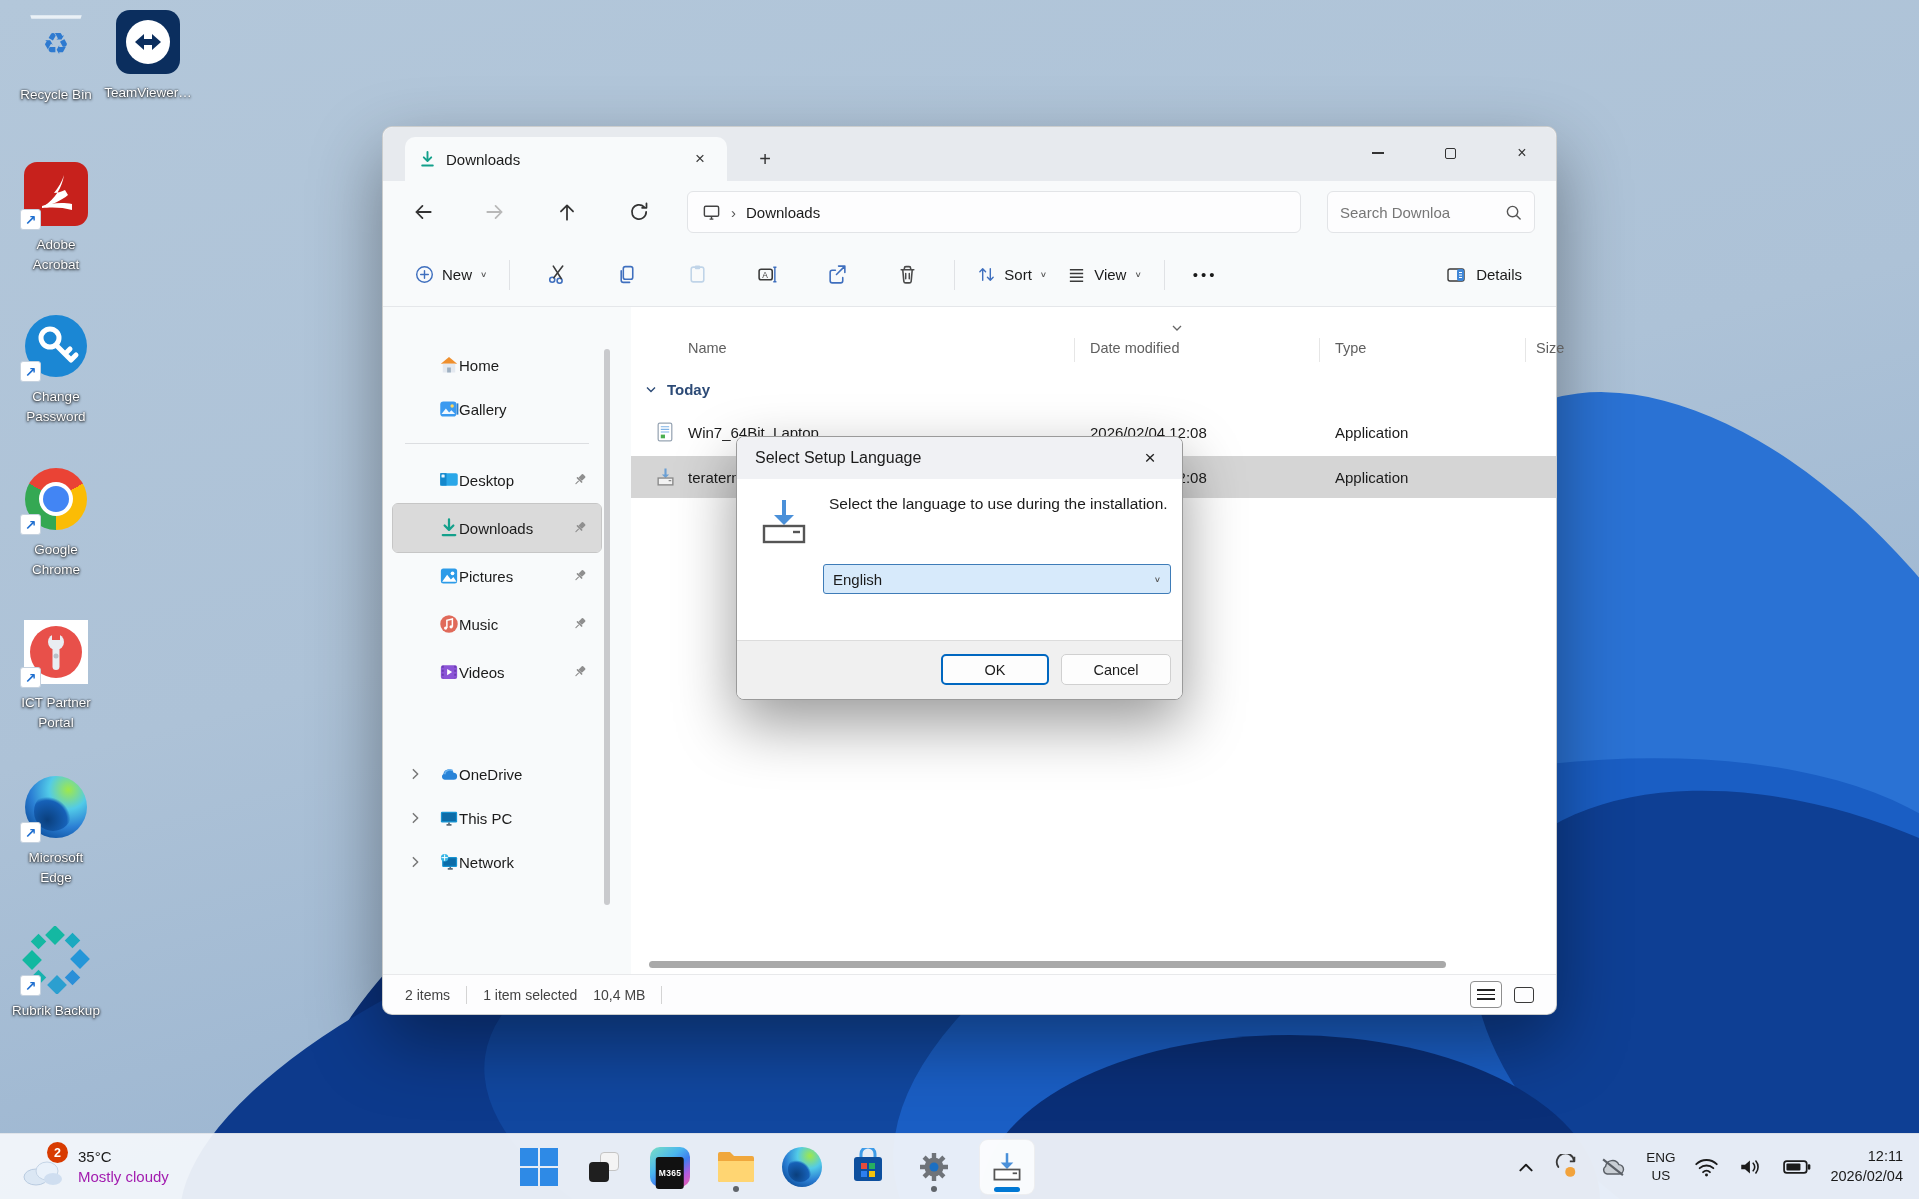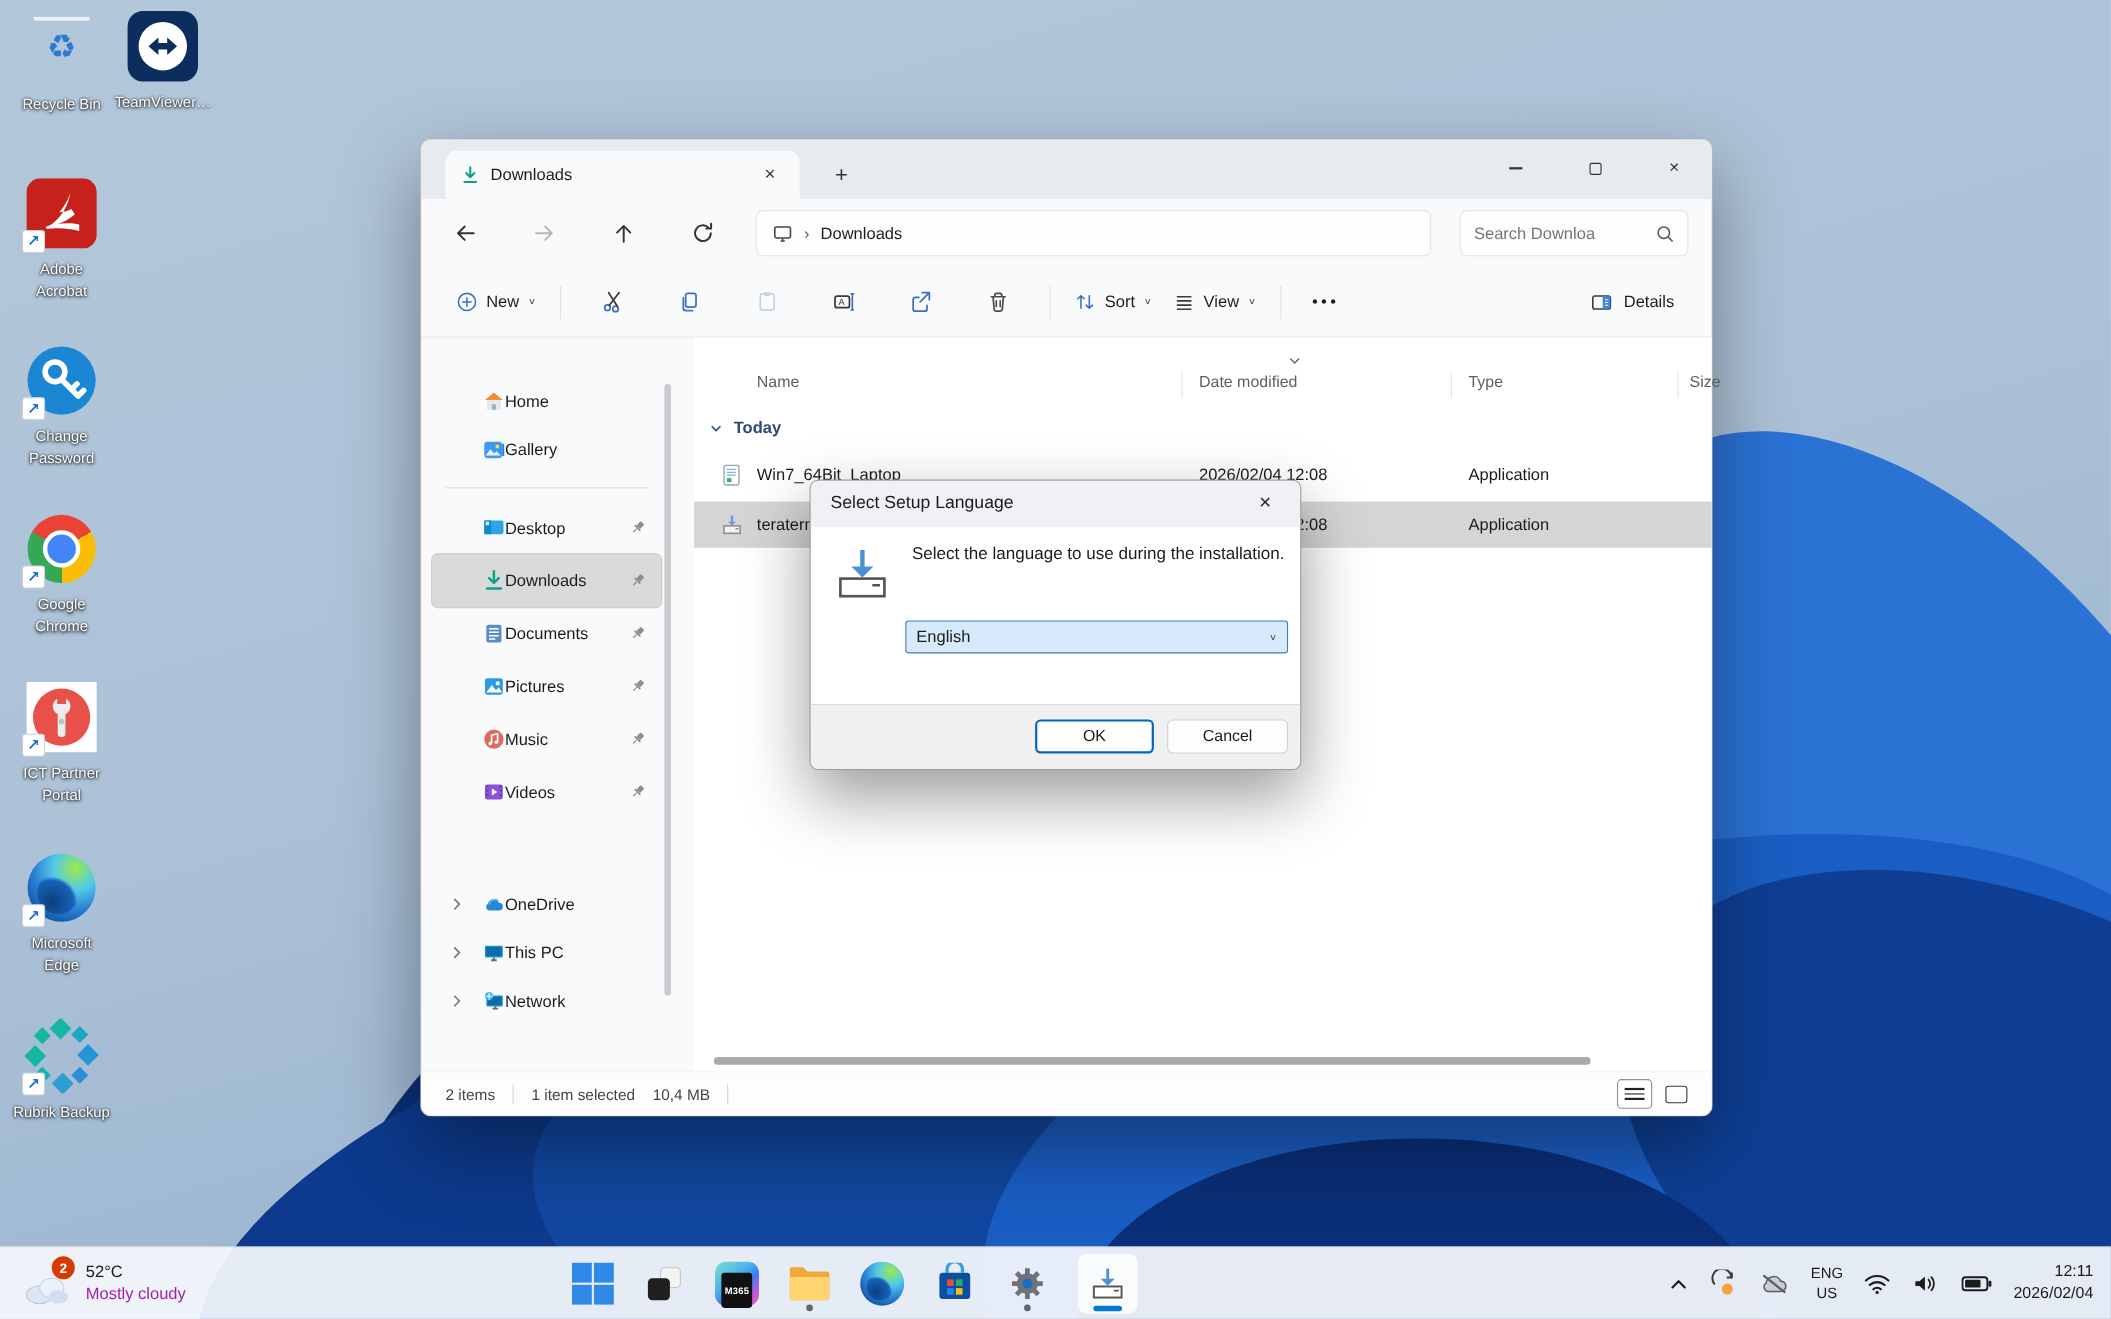--- a/index.html
+++ b/index.html
@@ -421,34 +421,20 @@
           <svg class="pin" width="15" height="15" viewBox="0 0 16 16">
               <g transform="rotate(45 8 8)" fill="#8f8f8f">
                 <rect x="5.5" y="1" width="5" height="6" rx="1"></rect>
                 <rect x="4" y="7" width="8" height="1.8" rx=".9"></rect>
                 <rect x="7.4" y="9" width="1.2" height="5" rx=".6"></rect>
               </g>
             </svg>
         </div>
         <div class="sbitem pn">
           <svg width="20" height="20" viewBox="0 0 16 16">
-            <rect x="2.5" y="1.5" width="11" height="13" rx="1.5" fill="#5b8ec9"></rect>
-              <path d="M4.5 4.5h7M4.5 7h7M4.5 9.5h7M4.5 12h4.5" stroke="#fff" stroke-width="1.1"></path>
-            </svg>
-          <span>Documents</span>
-          <svg class="pin" width="15" height="15" viewBox="0 0 16 16">
-              <g transform="rotate(45 8 8)" fill="#8f8f8f">
-                <rect x="5.5" y="1" width="5" height="6" rx="1"></rect>
-                <rect x="4" y="7" width="8" height="1.8" rx=".9"></rect>
-                <rect x="7.4" y="9" width="1.2" height="5" rx=".6"></rect>
-              </g>
-            </svg>
-        </div>
-        <div class="sbitem pn">
-          <svg width="20" height="20" viewBox="0 0 16 16">
             <rect x="1.5" y="2" width="13" height="12" rx="2" fill="#2d9be8"></rect>
               <circle cx="10.8" cy="5.8" r="1.5" fill="#fff"></circle>
             <path d="M2.5 12.5L6.5 7l3 3.8 2-2 2.5 3.7z" fill="#fff"></path>
             </svg>
           <span>Pictures</span>
           <svg class="pin" width="15" height="15" viewBox="0 0 16 16">
               <g transform="rotate(45 8 8)" fill="#8f8f8f">
                 <rect x="5.5" y="1" width="5" height="6" rx="1"></rect>
                 <rect x="4" y="7" width="8" height="1.8" rx=".9"></rect>
                 <rect x="7.4" y="9" width="1.2" height="5" rx=".6"></rect>
@@ -615,21 +601,21 @@
     <div class="weather">
       <div class="wicon">
         <span class="wbadge">2</span>
         <svg width="44" height="32" viewBox="0 0 44 32" style="position:absolute;left:0;bottom:2px">
           <ellipse cx="16" cy="22" rx="12" ry="8" fill="#dbe7f4" stroke="#b9cbe0" stroke-width="1"></ellipse>
           <ellipse cx="27" cy="16" rx="11" ry="9" fill="#e9f1fa" stroke="#c4d4e6" stroke-width="1"></ellipse>
           <ellipse cx="33" cy="24" rx="9" ry="6" fill="#cfdef0"></ellipse>
           </svg>
       </div>
       <div>
-        <div class="wtemp">52°C</div>
+        <div class="wtemp">35°C</div>
         <div class="wcond">Mostly cloudy</div>
       </div>
     </div>
 
     <div class="centerbar">
       <span class="tkicon" style="width:40px">
         <span class="start">
             <i></i>
             <i></i>
             <i></i>

